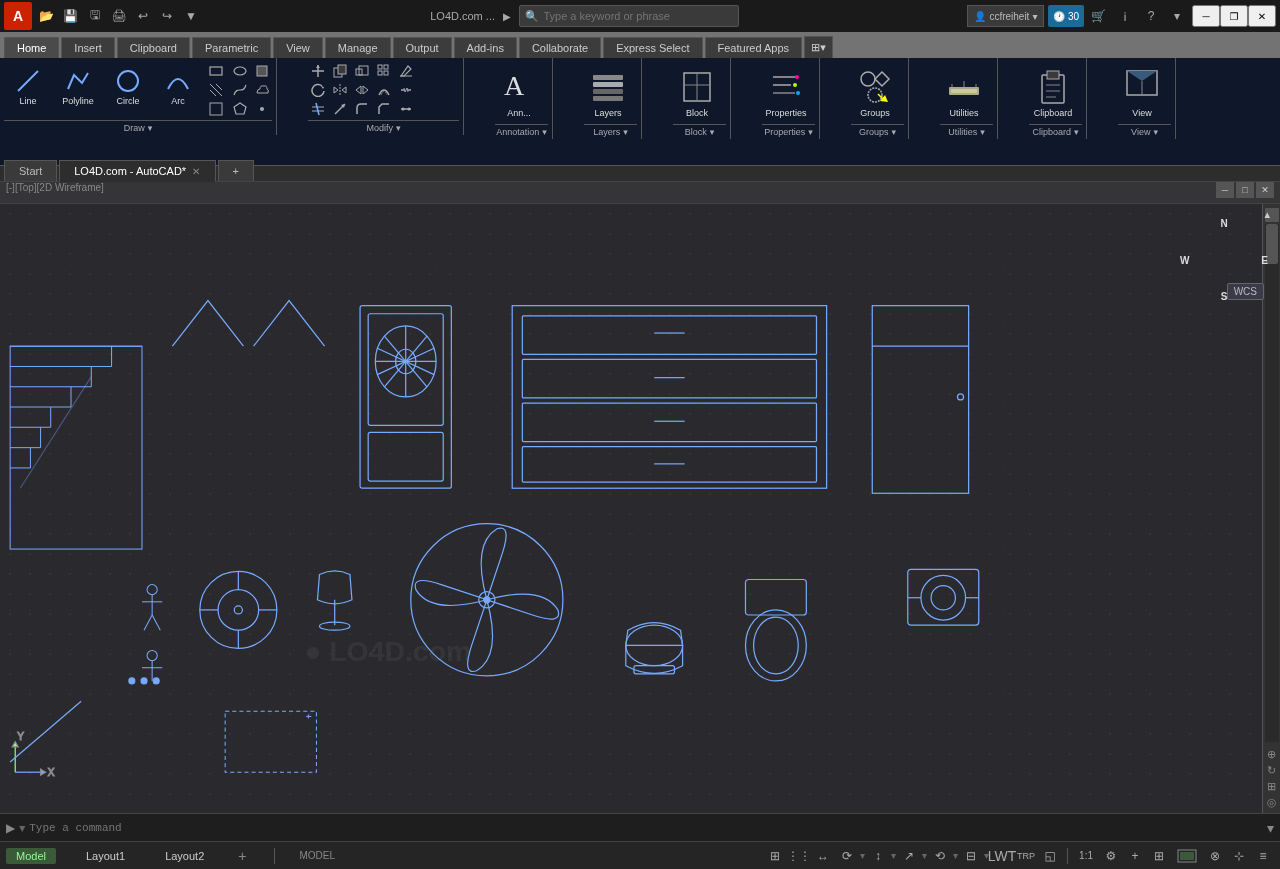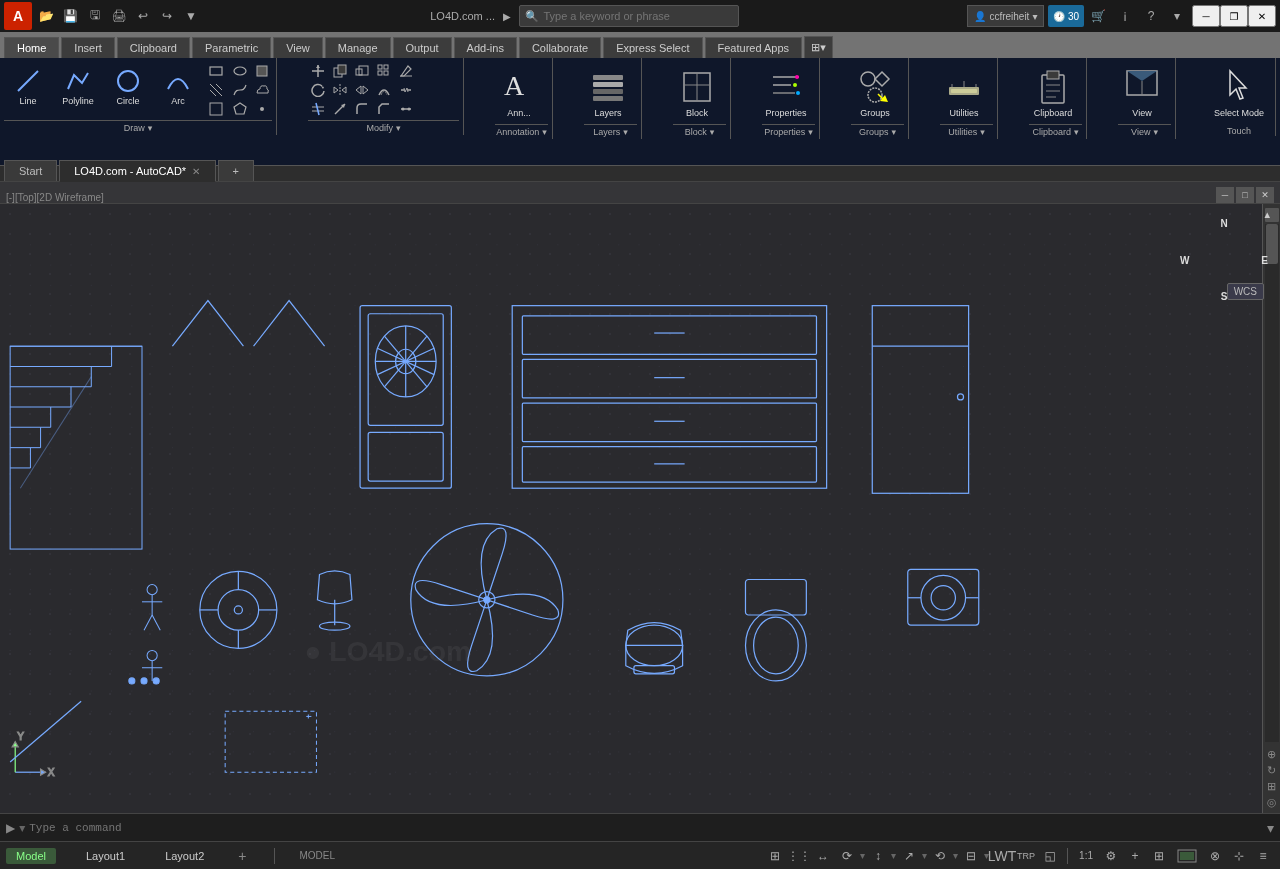--- a/index.html
+++ b/index.html
@@ -247,21 +247,21 @@
       width: 22px; height: 20px;
       display: flex; align-items: center; justify-content: center;
       color: #aaa; font-size: 12px; cursor: pointer;
     }
     .status-right { margin-left: auto; display: flex; align-items: center; gap: 2px; }
 
     
     #cad-header {
       height: 22px;
       background: #353538;
-      display: flex; align-items: flex-end;
+      display: flex; align-items: flex-start;
       padding: 0 6px; gap: 16px;
       border-bottom: 1px solid #444;
     }
     #cad-header .header-label { color: #888; font-size: 10px; }
     #cad-header .header-controls { margin-left: auto; display: flex; gap: 2px; }
     #cad-header .header-btn {
       width: 18px; height: 16px; background: #555; border: none;
       color: #ccc; font-size: 9px; cursor: pointer; display: flex; align-items: center; justify-content: center;
     }
   </style>
@@ -695,33 +695,20 @@
           </div>
           <span class="label">View</span>
         </div>
       </div>
       <div class="ribbon-group-label">
         <span>View</span>
         <span>▾</span>
       </div>
     </div>
 
-    <div class="ribbon-select-group" style="min-width:70px;">
-      <div style="display:flex; flex-direction:column; align-items:center; flex:1; justify-content:center; gap:4px;">
-        <div class="ribbon-btn-large" style="width:60px;">
-          <div style="width:36px;height:44px;display:flex;align-items:center;justify-content:center;">
-            <svg width="34" height="40">
-              <path d="M8,4 L8,28 L14,22 L18,32 L21,31 L17,21 L24,21 Z" fill="none" stroke="#ddd" stroke-width="1.5"></path>
-            </svg>
-          </div>
-          <span class="label">Select Mode</span>
-        </div>
-        <span style="font-size:9px;color:#aaa;">Touch</span>
-      </div>
-    </div>
 
   </div>
 
   <div id="doc-tabs">
     <div class="doc-tab">
       <span>Start</span>
     </div>
     <div class="doc-tab active">
       <span>LO4D.com - AutoCAD*</span>
       <span class="close-x">✕</span>

